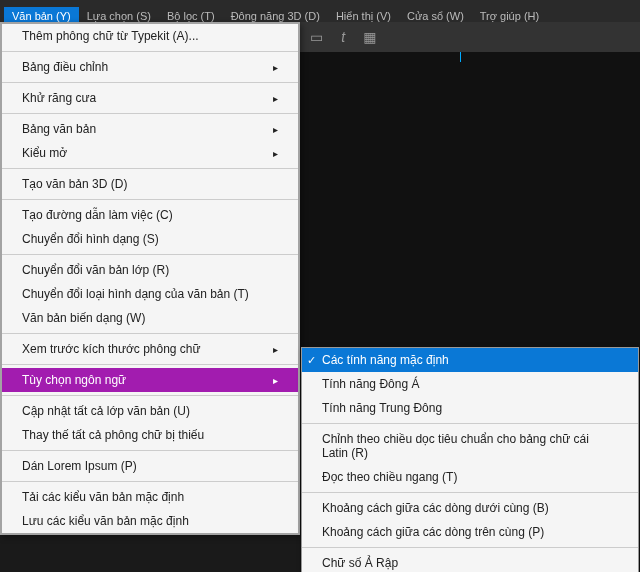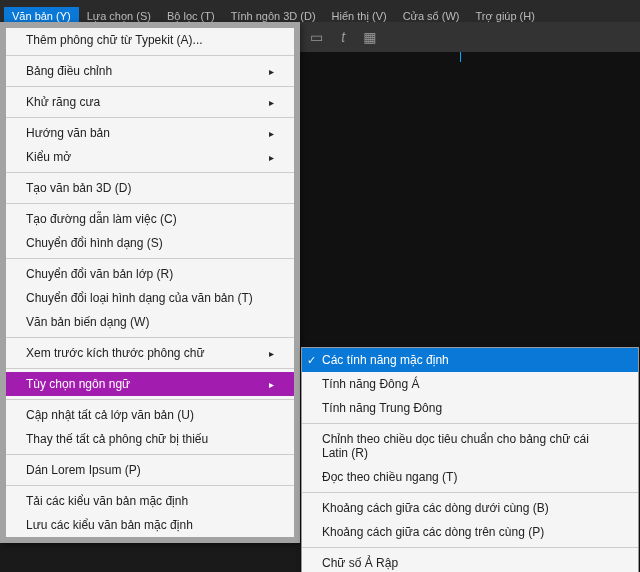--- a/index.html
+++ b/index.html
@@ -62,21 +62,21 @@
     width: 1px;
     height: 10px;
     background: #00aaff;
   }
   .dropdown {
     position: absolute;
     top: 22px;
     left: 0;
     width: 300px;
     background: #f5f5f5;
-    border: 6px solid #a3a3a3;
+    border: 2px solid #a3a3a3;
     box-shadow: 2px 2px 6px rgba(0,0,0,0.4);
     color: #222;
   }
   .menu-item {
     padding: 5px 20px;
     cursor: default;
     position: relative;
     display: flex;
     align-items: center;
     justify-content: space-between;
@@ -114,21 +114,21 @@
     font-size: 11px;
   }
 </style>
 </head>
 <body>
 
 <div class="menubar">
     <div class="menubar-item active">Văn bản (Y)</div>
     <div class="menubar-item">Lựa chọn (S)</div>
     <div class="menubar-item">Bộ lọc (T)</div>
-    <div class="menubar-item">Tính ngôn 3D (D)</div>
+    <div class="menubar-item">Đông năng 3D (D)</div>
     <div class="menubar-item">Hiển thị (V)</div>
     <div class="menubar-item">Cửa sổ (W)</div>
     <div class="menubar-item">Trợ giúp (H)</div>
   </div>
 
 <div class="toolbar">
   <span class="toolbar-icon">▭</span>
   <span class="toolbar-icon" style="font-style:italic">t</span>
   <span class="toolbar-icon">▦</span>
 </div>
@@ -146,21 +146,21 @@
       <span>Bảng điều chỉnh</span>
       <span class="arrow">▸</span>
     </div>
     <div class="menu-sep"></div>
     <div class="menu-item">
       <span>Khử răng cưa</span>
       <span class="arrow">▸</span>
     </div>
     <div class="menu-sep"></div>
     <div class="menu-item">
-      <span>Hướng văn bản</span>
+      <span>Bảng văn bản</span>
       <span class="arrow">▸</span>
     </div>
     <div class="menu-item">
       <span>Kiểu mở</span>
       <span class="arrow">▸</span>
     </div>
     <div class="menu-sep"></div>
     <div class="menu-item">
       <span>Tạo văn bản 3D (D)</span>
     </div>

